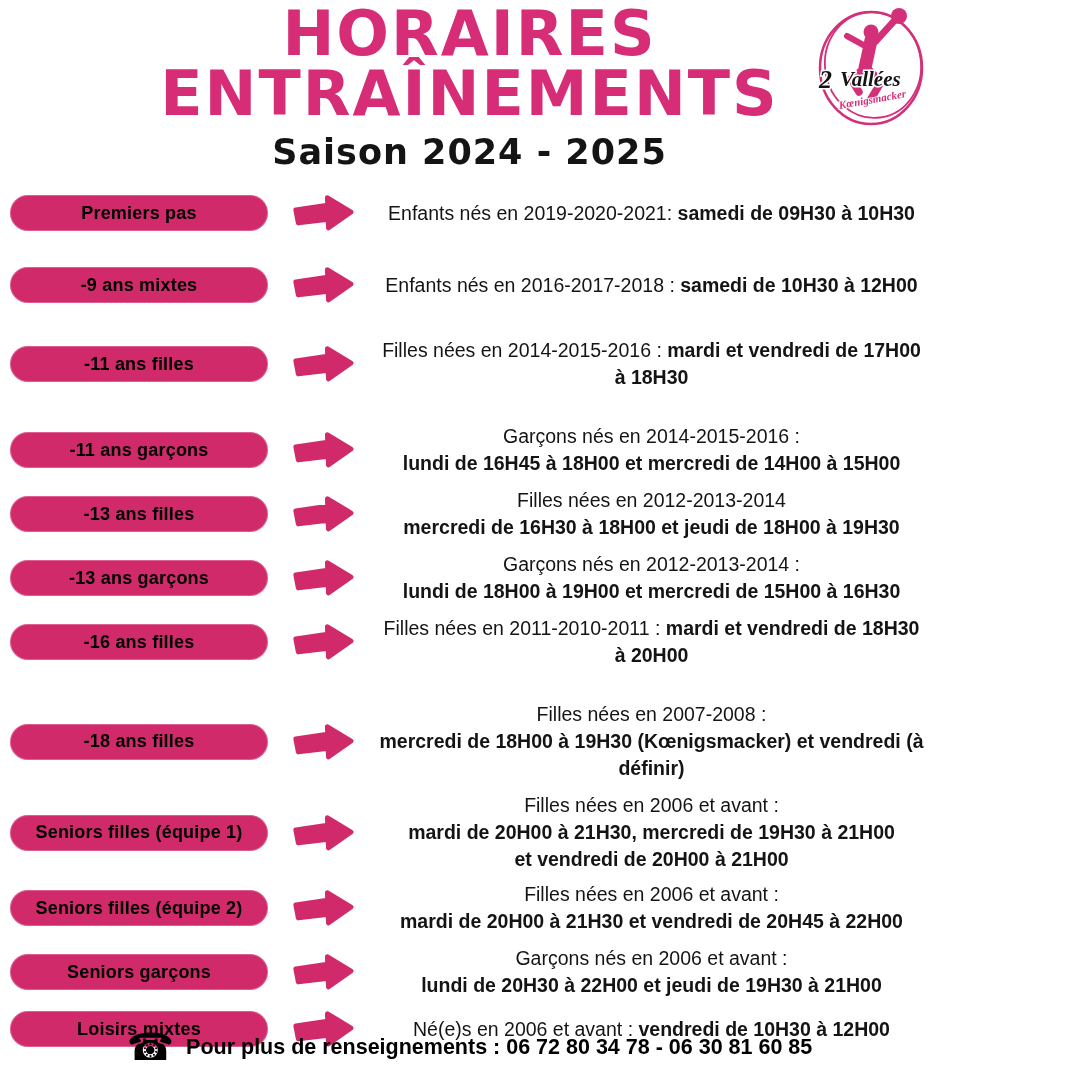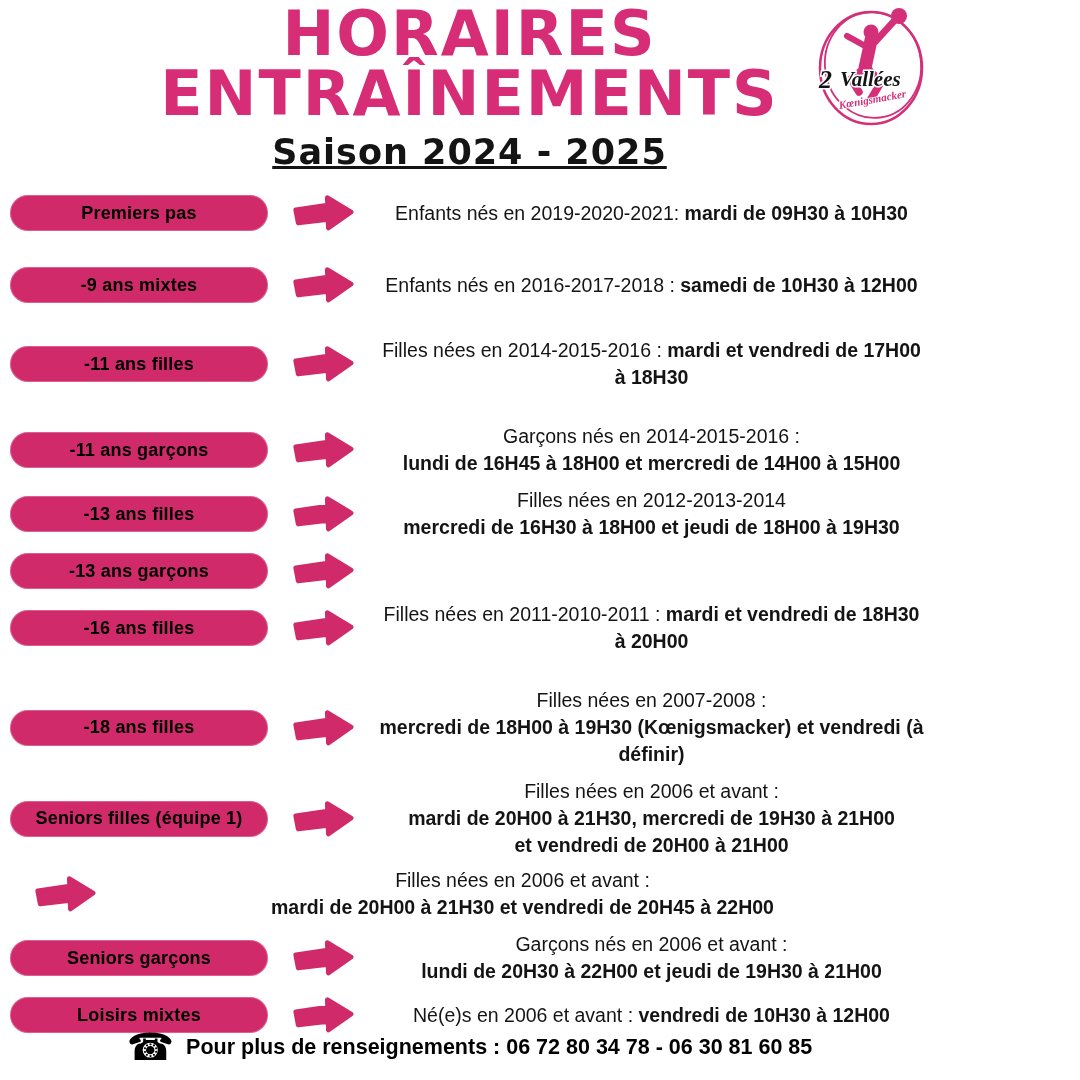--- a/index.html
+++ b/index.html
@@ -27,21 +27,20 @@
     line-height:60px;
     letter-spacing:2px;
   }
   .subtitle{
     margin-top:8px;
     font-family:"DejaVu Sans",sans-serif;
     font-weight:bold;
     color:#141414;
     font-size:35px;
     letter-spacing:1px;
-    text-decoration:underline;
   }
 
   
   .logo{position:absolute;top:2px;right:10px;width:116px;height:132px;}
 
   
   .rows{
     position:absolute;top:193px;left:0;width:100%;
     padding:0 14px 0 10px;
     display:flex;flex-direction:column;
@@ -118,21 +117,21 @@
     <div class="row single">
       <div class="pill">
         <span class="pill-label">Premiers pas</span>
       </div>
       <div class="arrow">
         <svg width="64" height="40" viewBox="0 0 64 40">
           <path d="M5,16 L37,12.5 L37,5 L60,20 L37,35 L37,26.5 L7,29 Z" fill="var(--pink)" stroke="var(--pink)" stroke-width="5" stroke-linejoin="round" transform="rotate(-2 32 20)"></path>
         </svg>
       </div>
       <div class="text">
-          <div><span>Enfants nés en 2019-2020-2021: </span><span class="bold">mardi de 09H30 à 10H30</span></div>
+          <div><span>Enfants nés en 2019-2020-2021: </span><span class="bold">samedi de 09H30 à 10H30</span></div>
         </div>
     </div>
 
     <div class="row single">
       <div class="pill">
         <span class="pill-label">-9 ans mixtes</span>
       </div>
       <div class="arrow">
         <svg width="64" height="40" viewBox="0 0 64 40">
           <path d="M5,16 L37,12.5 L37,5 L60,20 L37,35 L37,26.5 L7,29 Z" fill="var(--pink)" stroke="var(--pink)" stroke-width="5" stroke-linejoin="round" transform="rotate(-2 32 20)"></path>
@@ -189,20 +188,24 @@
 
     <div class="row multi">
       <div class="pill">
         <span class="pill-label">-13 ans garçons</span>
       </div>
       <div class="arrow">
         <svg width="64" height="40" viewBox="0 0 64 40">
           <path d="M5,16 L37,12.5 L37,5 L60,20 L37,35 L37,26.5 L7,29 Z" fill="var(--pink)" stroke="var(--pink)" stroke-width="5" stroke-linejoin="round" transform="rotate(-2 32 20)"></path>
         </svg>
       </div>
+      <div class="text">
+          <div><span>Garçons nés en 2012-2013-2014 :</span><span class="bold"></span></div>
+          <div><span></span><span class="bold">lundi de 18H00 à 19H00 et mercredi de 15H00 à 16H30</span></div>
+        </div>
     </div>
 
     <div class="row single">
       <div class="pill">
         <span class="pill-label">-16 ans filles</span>
       </div>
       <div class="arrow">
         <svg width="64" height="40" viewBox="0 0 64 40">
           <path d="M5,16 L37,12.5 L37,5 L60,20 L37,35 L37,26.5 L7,29 Z" fill="var(--pink)" stroke="var(--pink)" stroke-width="5" stroke-linejoin="round" transform="rotate(-2 32 20)"></path>
         </svg>
@@ -237,20 +240,23 @@
         </svg>
       </div>
       <div class="text">
           <div><span>Filles nées en 2006 et avant :</span><span class="bold"></span></div>
           <div><span></span><span class="bold">mardi de 20H00 à 21H30, mercredi de 19H30 à 21H00</span></div>
           <div><span></span><span class="bold">et vendredi de 20H00 à 21H00</span></div>
         </div>
     </div>
 
     <div class="row multi">
+      <div class="pill">
+        <span class="pill-label">Seniors filles (équipe 2)</span>
+      </div>
       <div class="arrow">
         <svg width="64" height="40" viewBox="0 0 64 40">
           <path d="M5,16 L37,12.5 L37,5 L60,20 L37,35 L37,26.5 L7,29 Z" fill="var(--pink)" stroke="var(--pink)" stroke-width="5" stroke-linejoin="round" transform="rotate(-2 32 20)"></path>
         </svg>
       </div>
       <div class="text">
           <div><span>Filles nées en 2006 et avant :</span><span class="bold"></span></div>
           <div><span></span><span class="bold">mardi de 20H00 à 21H30 et vendredi de 20H45 à 22H00</span></div>
         </div>
     </div>

